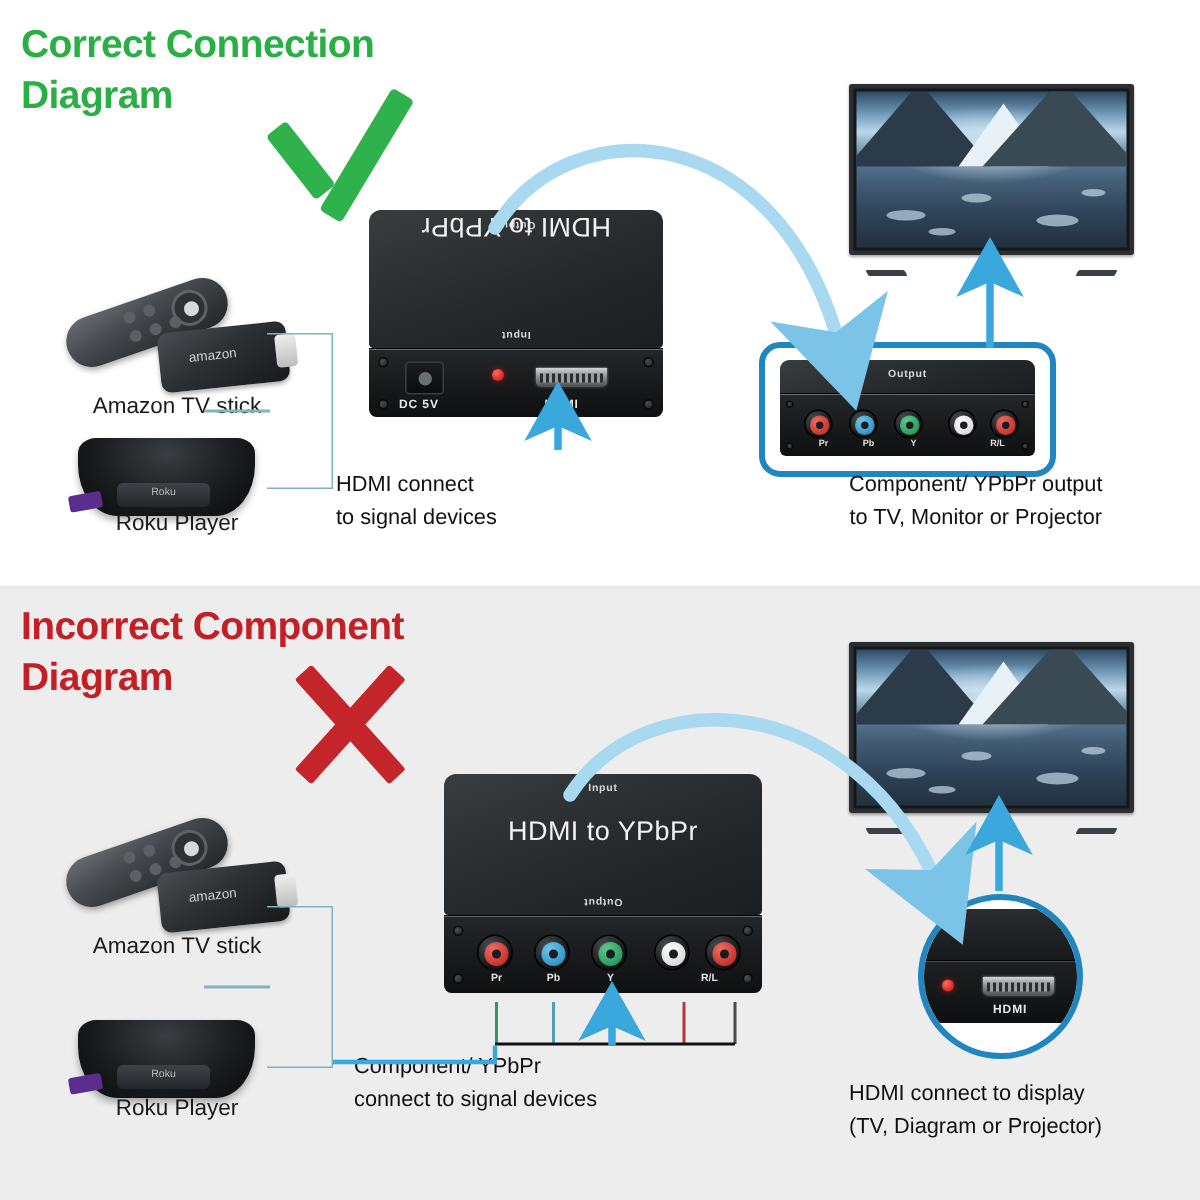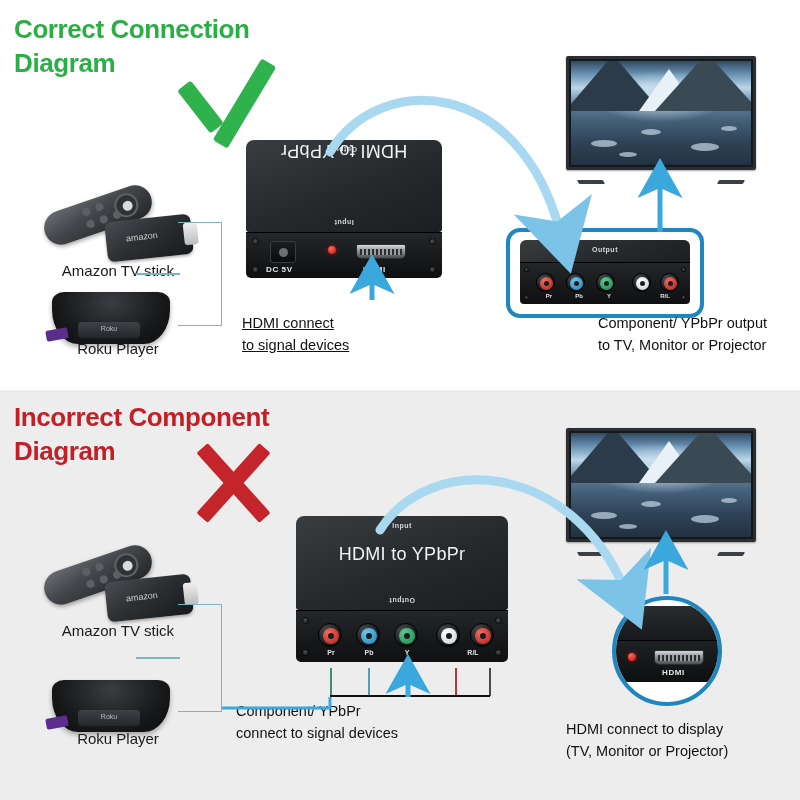--- a/index.html
+++ b/index.html
@@ -203,21 +203,21 @@
       <span>Roku</span>
     </div>
   </div>
 </div>
 <div class="devlabel" style="left:18px; top:340px;">Roku Player</div>
 
 <div class="bracket" style="left:178px; top:222px; width:44px; height:104px;
      border-left:none; border-color:#7fb3bd;"></div>
 <div style="position:absolute; left:136px; top:273px; width:44px; height:1.5px; background:#7fb3bd;"></div>
 
-<div class="caption" style="left:242px; top:312px;text-decoration:underline;">HDMI connect
+<div class="caption" style="left:224px; top:312px;">HDMI connect
 to signal devices</div>
 
 <div class="conv" id="conv-top">
   <div class="top-face">
     <div class="lbl flip" style="top:6px;">Output</div>
     <div class="brand flip">HDMI to YPbPr</div>
     <div class="lbl flip" style="bottom:6px;">Input</div>
   </div>
   <div class="front-face">
     <div class="screw" style="left:6px; top:5px;"></div>
@@ -256,21 +256,21 @@
       </div>
     <div class="rca" style="left:112px; top:10px;">
       <i class="c-white"></i>
       </div>
     <div class="rca" style="left:140px; top:10px;">
       <i class="c-red"></i>
         <b style="left:-14px;">R/L</b>
       </div>
   </div>
 </div>
-<div class="caption" style="left:566px; top:312px; text-align:left;margin-left:32px;">Component/ YPbPr output
+<div class="caption" style="left:566px; top:312px; text-align:center;">Component/ YPbPr output
 to TV, Monitor or Projector</div>
 
 <div class="tv" id="tv-top">
   <div class="bezel">
     <div class="screen">
       <div class="mtn l"></div>
         <div class="mtn c"></div>
         <div class="mtn r"></div>
       <div class="ice" style="left:20px; bottom:18px; width:26px; height:7px;"></div>
       <div class="ice" style="left:70px; bottom:30px; width:20px; height:6px;"></div>
@@ -370,21 +370,21 @@
     <div class="lbl flip" style="top:10px; left:0; right:0;">Input</div>
   </div>
   <div style="position:absolute; left:-14px; top:40px; width:140px; height:42px;
               background:linear-gradient(#1e2123,#0d0f10); border-top:1px solid #000;">
     <div class="led" style="left:26px; top:12px;"></div>
     <div class="hdmiport" style="left:52px; top:9px;"></div>
     <div class="porttext" style="left:60px; top:27px;">HDMI</div>
   </div>
 </div>
 <div class="caption" style="left:566px; top:718px;">HDMI connect to display
-(TV, Monitor or Projector)</div>
+(TV, Diagram or Projector)</div>
 
 <div class="tv" id="tv-bottom">
   <div class="bezel">
     <div class="screen">
       <div class="mtn l"></div>
         <div class="mtn c"></div>
         <div class="mtn r"></div>
       <div class="ice" style="left:20px; bottom:18px; width:26px; height:7px;"></div>
       <div class="ice" style="left:70px; bottom:30px; width:20px; height:6px;"></div>
       <div class="ice" style="left:120px; bottom:14px; width:28px; height:8px;"></div>

